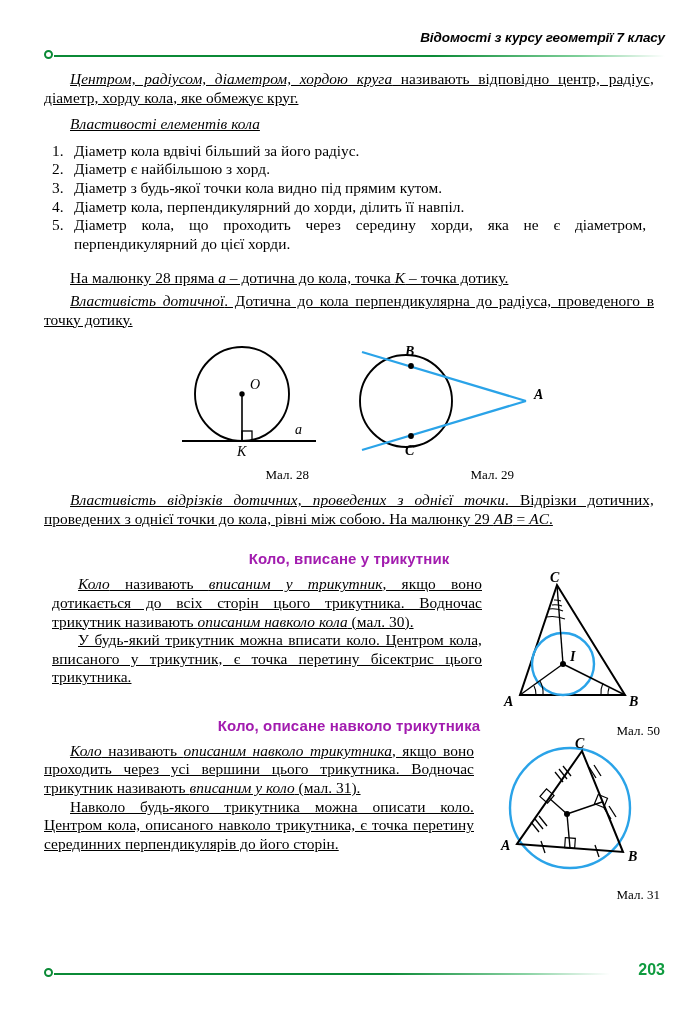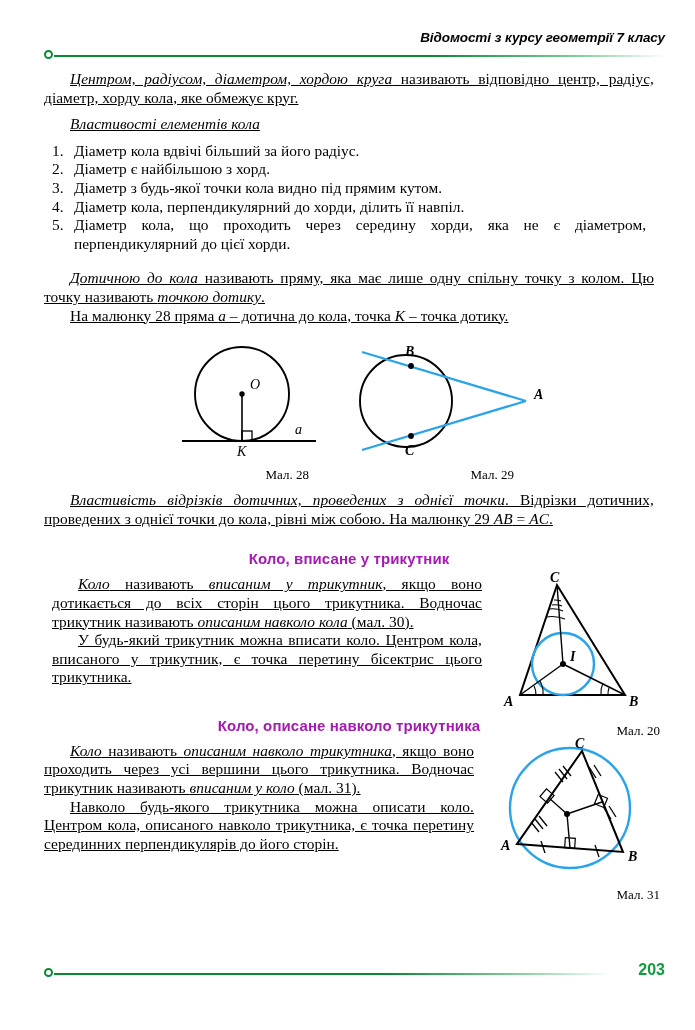--- a/index.html
+++ b/index.html
@@ -199,30 +199,30 @@
   <ol class="props">
     <li>Діаметр кола вдвічі більший за його радіус.</li>
     <li>Діаметр є найбільшою з хорд.</li>
     <li>Діаметр з будь-якої точки кола видно під прямим кутом.</li>
     <li>Діаметр кола, перпендикулярний до хорди, ділить її навпіл.</li>
     <li>Діаметр кола, що проходить через середину хорди, яка не є діаметром, перпендикулярний до цієї хорди.</li>
   </ol>
 
   <div class="gap-sm"></div>
 
-  <p class="para">
-    <i>Дотичною до кола</i><span> називають пряму, яка має лише одну спільну точку з колом. Цю точку називають </span><i>точкою дотику</i><span>.</span>
-  </p>
 
   <p class="para">
     <span>На малюнку 28 пряма </span><i>a</i><span> – дотична до кола, точка </span><i>K</i><span> – точка дотику.</span>
   </p>
 
   <div class="gap-xs"></div>
 
+  <p class="para">
+    <i>Властивість дотичної</i><span>. Дотична до кола перпендикулярна до радіуса, проведеного в точку дотику.</span>
+  </p>
 
   <div class="fig-row" style="height:152px; margin-top:10px;">
 
     <svg width="170" height="126" viewBox="0 0 170 126" style="position:absolute; left:120px; top:0;">
       <circle cx="78" cy="55" r="47" fill="none" stroke="#000" stroke-width="1.9"></circle>
       <line x1="78" y1="55" x2="78" y2="102" stroke="#000" stroke-width="1.6"></line>
       <circle cx="78" cy="55" r="2.7" fill="#000"></circle>
       <line x1="18" y1="102" x2="152" y2="102" stroke="#000" stroke-width="2.1"></line>
       <rect x="78" y="92" width="10" height="10" fill="none" stroke="#000" stroke-width="1.3"></rect>
       <text x="86" y="50" font-size="14">O</text>
@@ -280,21 +280,21 @@
         <path d="M 39,117 A 17,17 0 0 1 41,126" fill="none" stroke="#000" stroke-width="1.1"></path>
         <path d="M 45,112 A 24,24 0 0 1 48,126" fill="none" stroke="#000" stroke-width="1.1"></path>
 
         <path d="M 114,119 A 17,17 0 0 0 113,126" fill="none" stroke="#000" stroke-width="1.1"></path>
         <path d="M 108,114 A 24,24 0 0 0 106,126" fill="none" stroke="#000" stroke-width="1.1"></path>
         <text x="55" y="13" font-size="14" font-weight="bold">C</text>
         <text x="9" y="137" font-size="14" font-weight="bold">A</text>
         <text x="134" y="137" font-size="14" font-weight="bold">B</text>
         <text x="75" y="92" font-size="14" font-weight="bold">I</text>
       </svg>
-      <div class="fig-caption">Мал. 20</div>
+      <div class="fig-caption">Мал. 50</div>
     </div>
   </div>
 
   <div style="height:30px"></div>
 
   <h2 class="blue-head">Коло, описане навколо трикутника</h2>
 
   <div class="wrap-section" style="margin-top:8px;">
     <div class="wrap-text">
       <p class="para">

